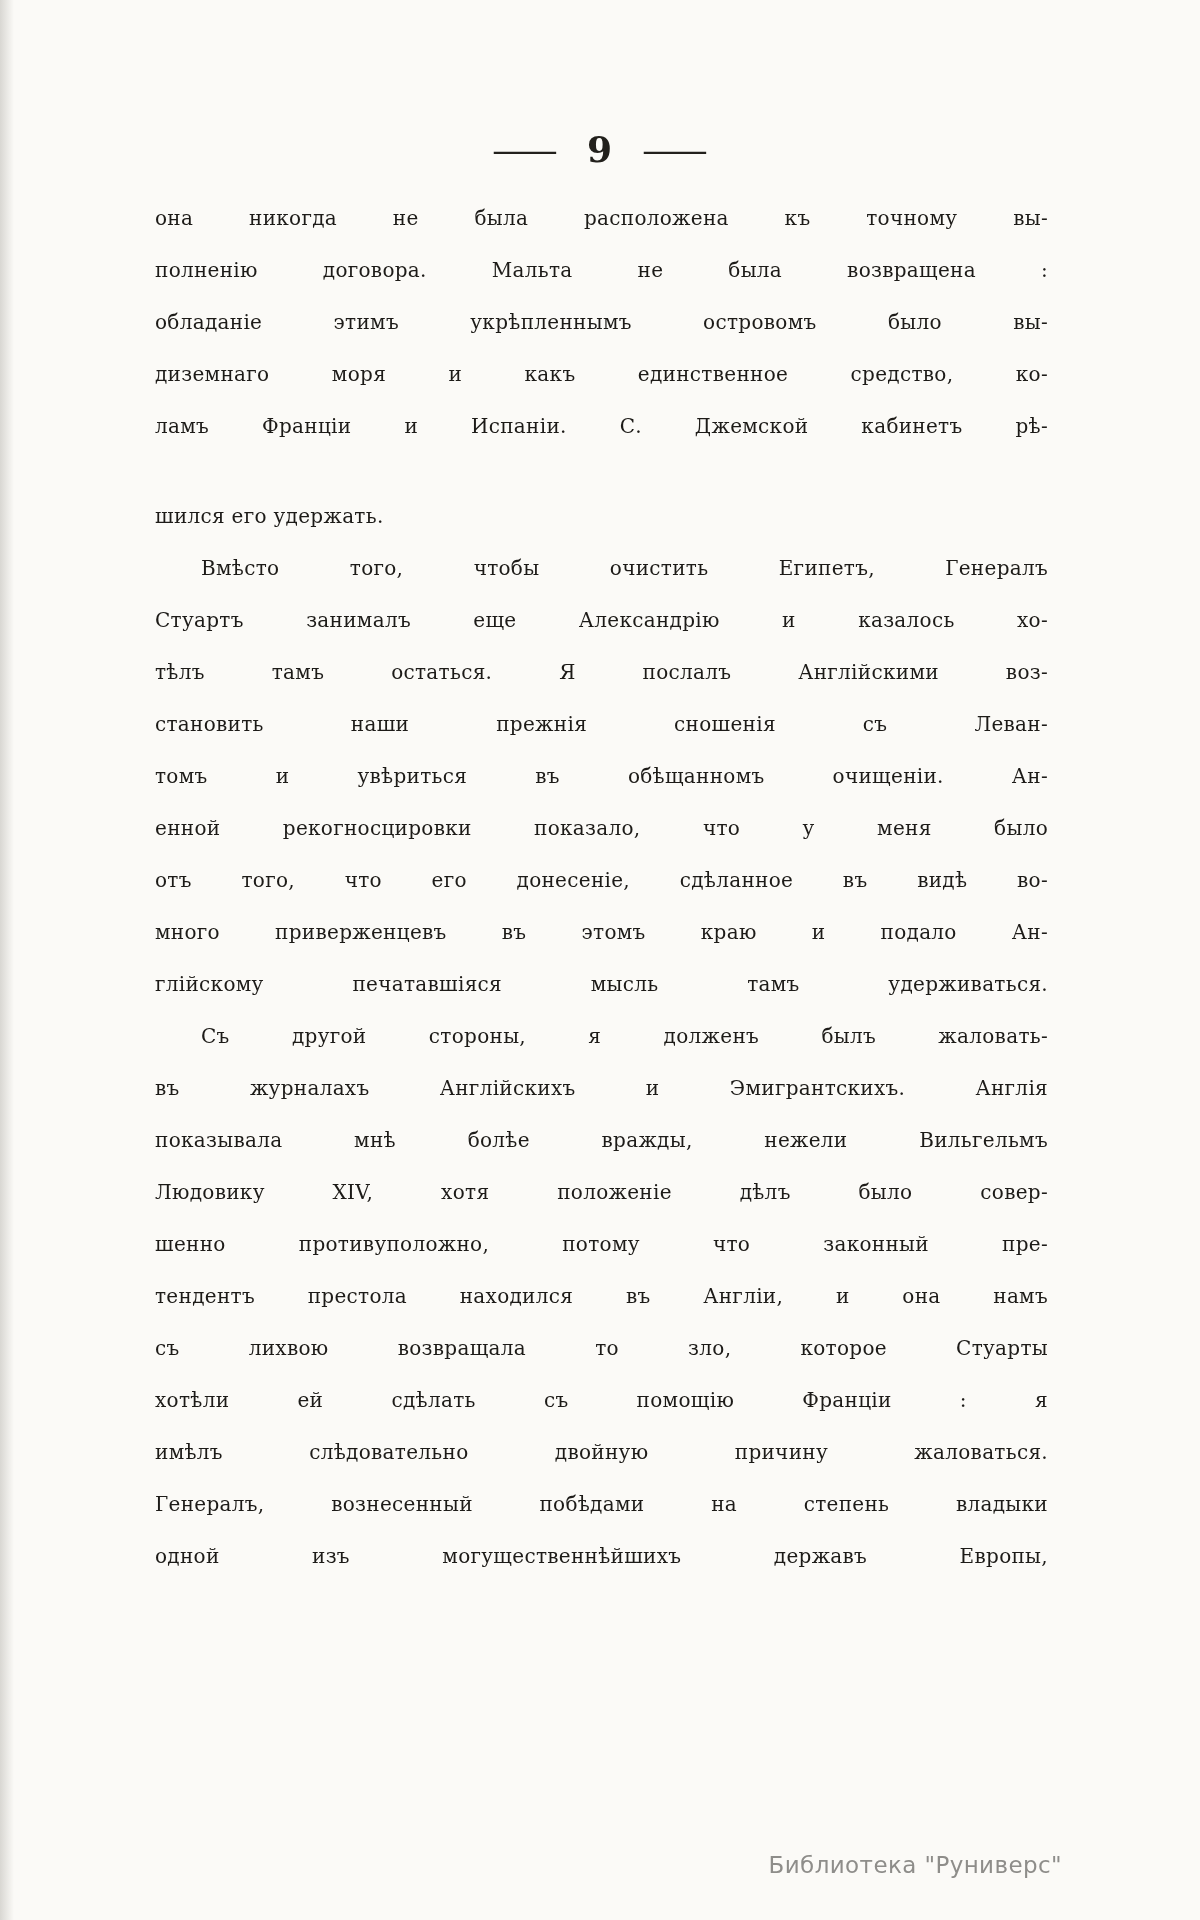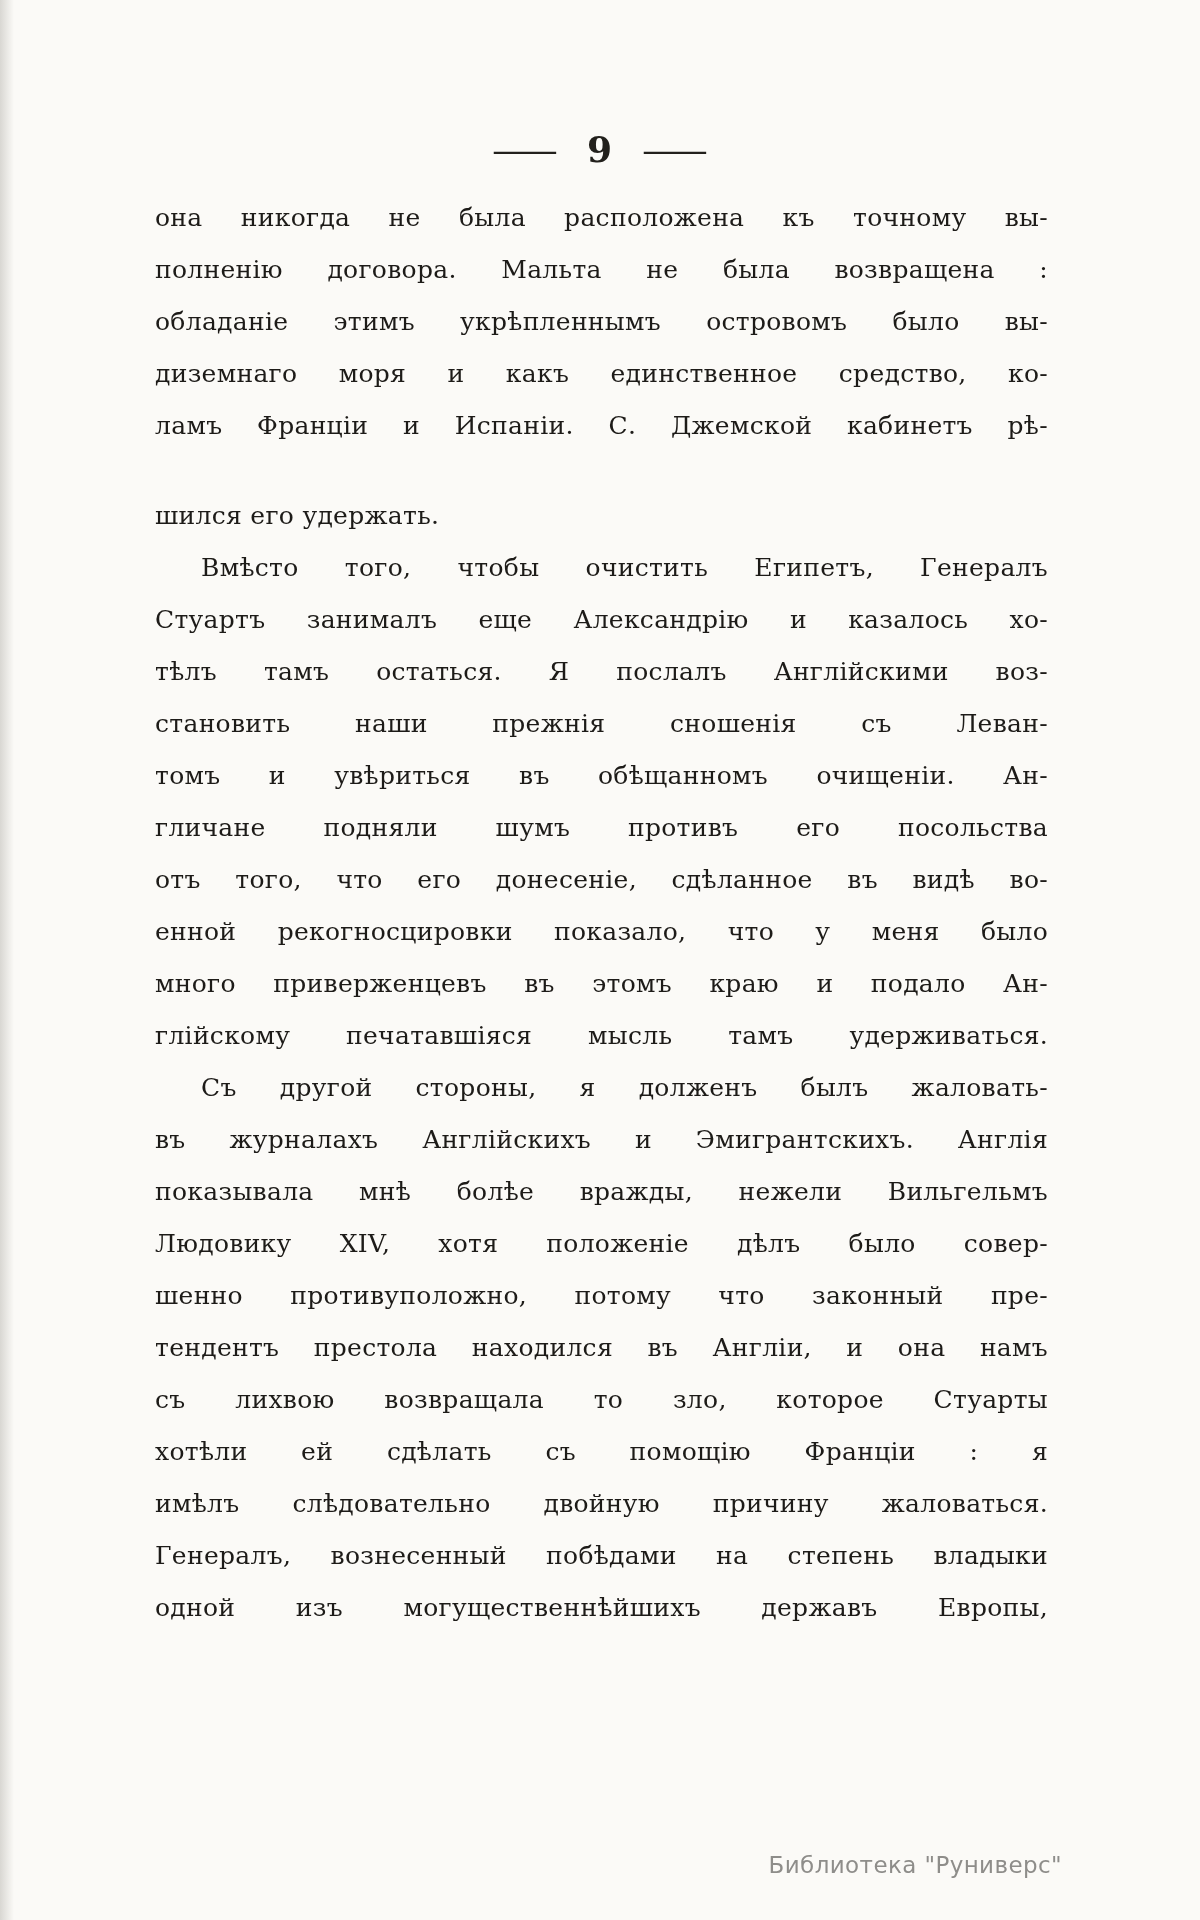--- a/index.html
+++ b/index.html
@@ -51,21 +51,21 @@
   }
 
   .text-block {
     position: absolute;
     top: 192px;
     left: 155px;
     width: 893px;
   }
 
   .line {
-    font-size: 25px;
+    font-size: 20px;
     line-height: 52px;
     text-align: justify;
     text-align-last: justify;
     white-space: normal;
     letter-spacing: 0.3px;
   }
 
   .line.indent {
     text-indent: 46px;
   }
@@ -106,23 +106,22 @@
     <div class="line">ламъ Франціи и Испаніи. С. Джемской кабинетъ рѣ-</div>
     <div class="line short-last">шился его удержать.</div>
   </div>
 
   <div class="paragraph">
     <div class="line indent">Вмѣсто того, чтобы очистить Египетъ, Генералъ</div>
     <div class="line">Стуартъ занималъ еще Александрію и казалось хо-</div>
     <div class="line">тѣлъ тамъ остаться. Я послалъ Англійскими воз-</div>
     <div class="line">становить наши прежнія сношенія съ Леван-</div>
     <div class="line">томъ и увѣриться въ обѣщанномъ очищеніи. Ан-</div>
-    <div class="line">гличане подняли шумъ противъ его посольства</div>
+    <div class="line">енной рекогносцировки показало, что у меня было</div>
     <div class="line">отъ того, что его донесеніе, сдѣланное въ видѣ во-</div>
-    <div class="line">енной рекогносцировки показало, что у меня было</div>
     <div class="line">много приверженцевъ въ этомъ краю и подало Ан-</div>
     <div class="line">глійскому печатавшіяся мысль тамъ удерживаться.</div>
   </div>
 
   <div class="paragraph">
     <div class="line indent">Съ другой стороны, я долженъ былъ жаловать-</div>
     <div class="line">въ журналахъ Англійскихъ и Эмигрантскихъ. Англія</div>
     <div class="line">показывала мнѣ болѣе вражды, нежели Вильгельмъ</div>
     <div class="line">Людовику XIV, хотя положеніе дѣлъ было совер-</div>
     <div class="line">шенно противуположно, потому что законный пре-</div>

